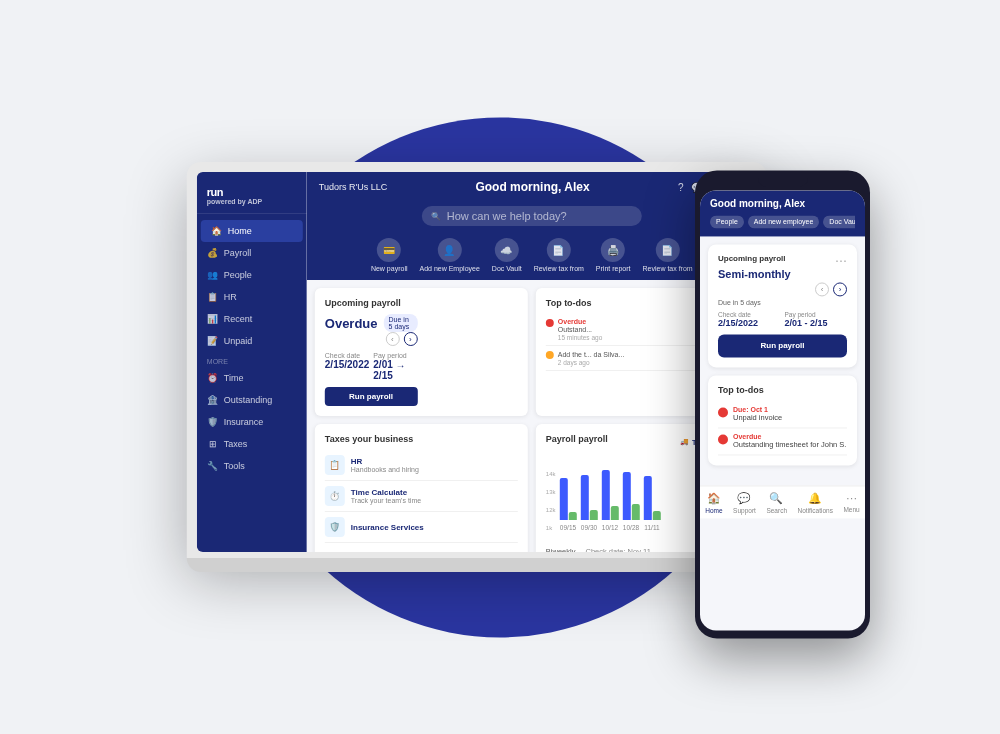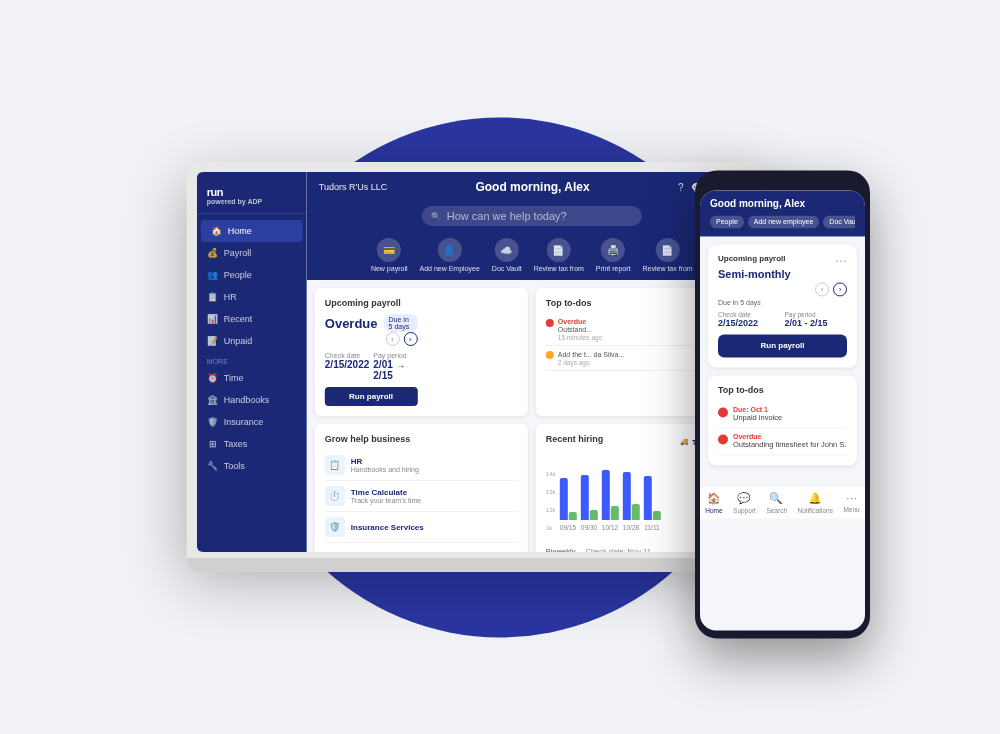--- a/index.html
+++ b/index.html
@@ -702,21 +702,21 @@
         </div>
 
         <div class="sidebar-section-label">More</div>
 
         <div class="sidebar-item">
           <span class="s-icon">⏰</span>
           <span>Time</span>
         </div>
         <div class="sidebar-item">
           <span class="s-icon">🏦</span>
-          <span>Handbooks</span>
+          <span>Outstanding</span>
         </div>
         <div class="sidebar-item">
           <span class="s-icon">🛡️</span>
           <span>Insurance</span>
         </div>
         <div class="sidebar-item">
           <span class="s-icon">⊞</span>
           <span>Taxes</span>
         </div>
         <div class="sidebar-item">
@@ -816,21 +816,21 @@
                 <div class="todo-dot-yellow"></div>
                 <div>
                   <span class="todo-desc">Add the t... da Silva...</span>
                   <span style="display:block;font-size:6.5px;color:#aaa">2 days ago</span>
                 </div>
               </div>
             </div>
           </div>
 
           <div class="card">
-            <div class="card-title">Grow help business</div>
+            <div class="card-title">Taxes your business</div>
             <div class="grow-biz">
               <div class="grow-item">
                 <div class="grow-icon">📋</div>
                 <div>
                   <div class="grow-item-title">HR</div>
                   <div class="grow-item-sub">Handbooks and hiring</div>
                 </div>
               </div>
               <div class="grow-item">
                 <div class="grow-icon">⏱️</div>
@@ -843,21 +843,21 @@
                 <div class="grow-icon">🛡️</div>
                 <div>
                   <div class="grow-item-title">Insurance Services</div>
                 </div>
               </div>
             </div>
           </div>
 
           <div class="card">
             <div style="display:flex;justify-content:space-between;align-items:center;margin-bottom:4px">
-              <div class="card-title">Recent hiring</div>
+              <div class="card-title">Payroll payroll</div>
               <div class="track-delivery">
                 <span>🚚</span>
                 <span>Track delivery</span>
               </div>
             </div>
             <div style="display:flex;align-items:flex-end;gap:2px">
               <div class="chart-y-labels">
                 <span>14k</span>
                 <span>13k</span>
                 <span>12k</span>

